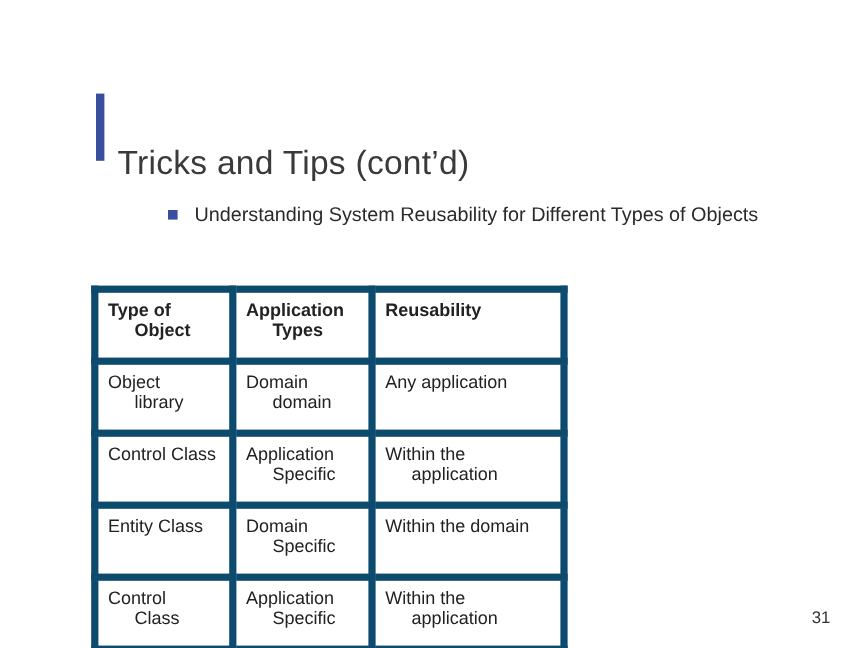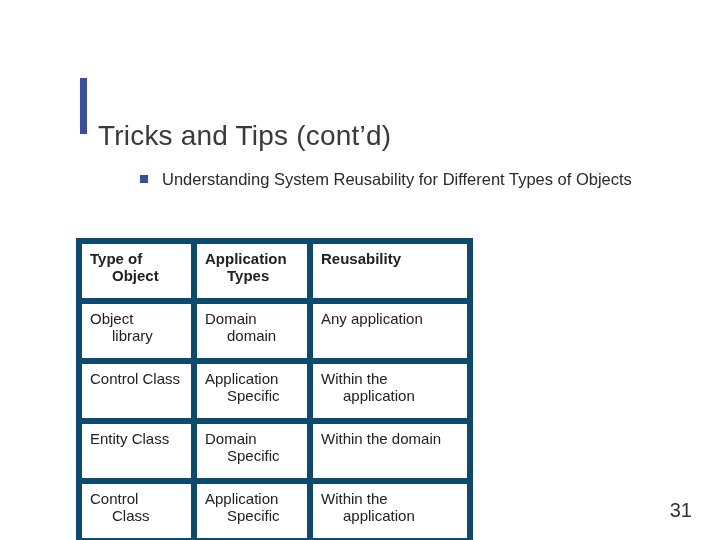--- a/index.html
+++ b/index.html
@@ -82,21 +82,21 @@
   table.data col.c2 { width: 116px; }
   table.data col.c3 { width: 160px; }
   .indent2 {
     display: block;
     padding-left: 22px;
   }
   .slide-number {
     position: absolute;
     right: 28px;
     bottom: 18px;
-    font-size: 20px;
+    font-size: 14px;
     color: #333;
   }
 </style>
 </head>
 <body>
 
 <div class="slide">
 
   <div class="title-bar"></div>
   <div class="title-text">Tricks and Tips (cont’d)</div>

